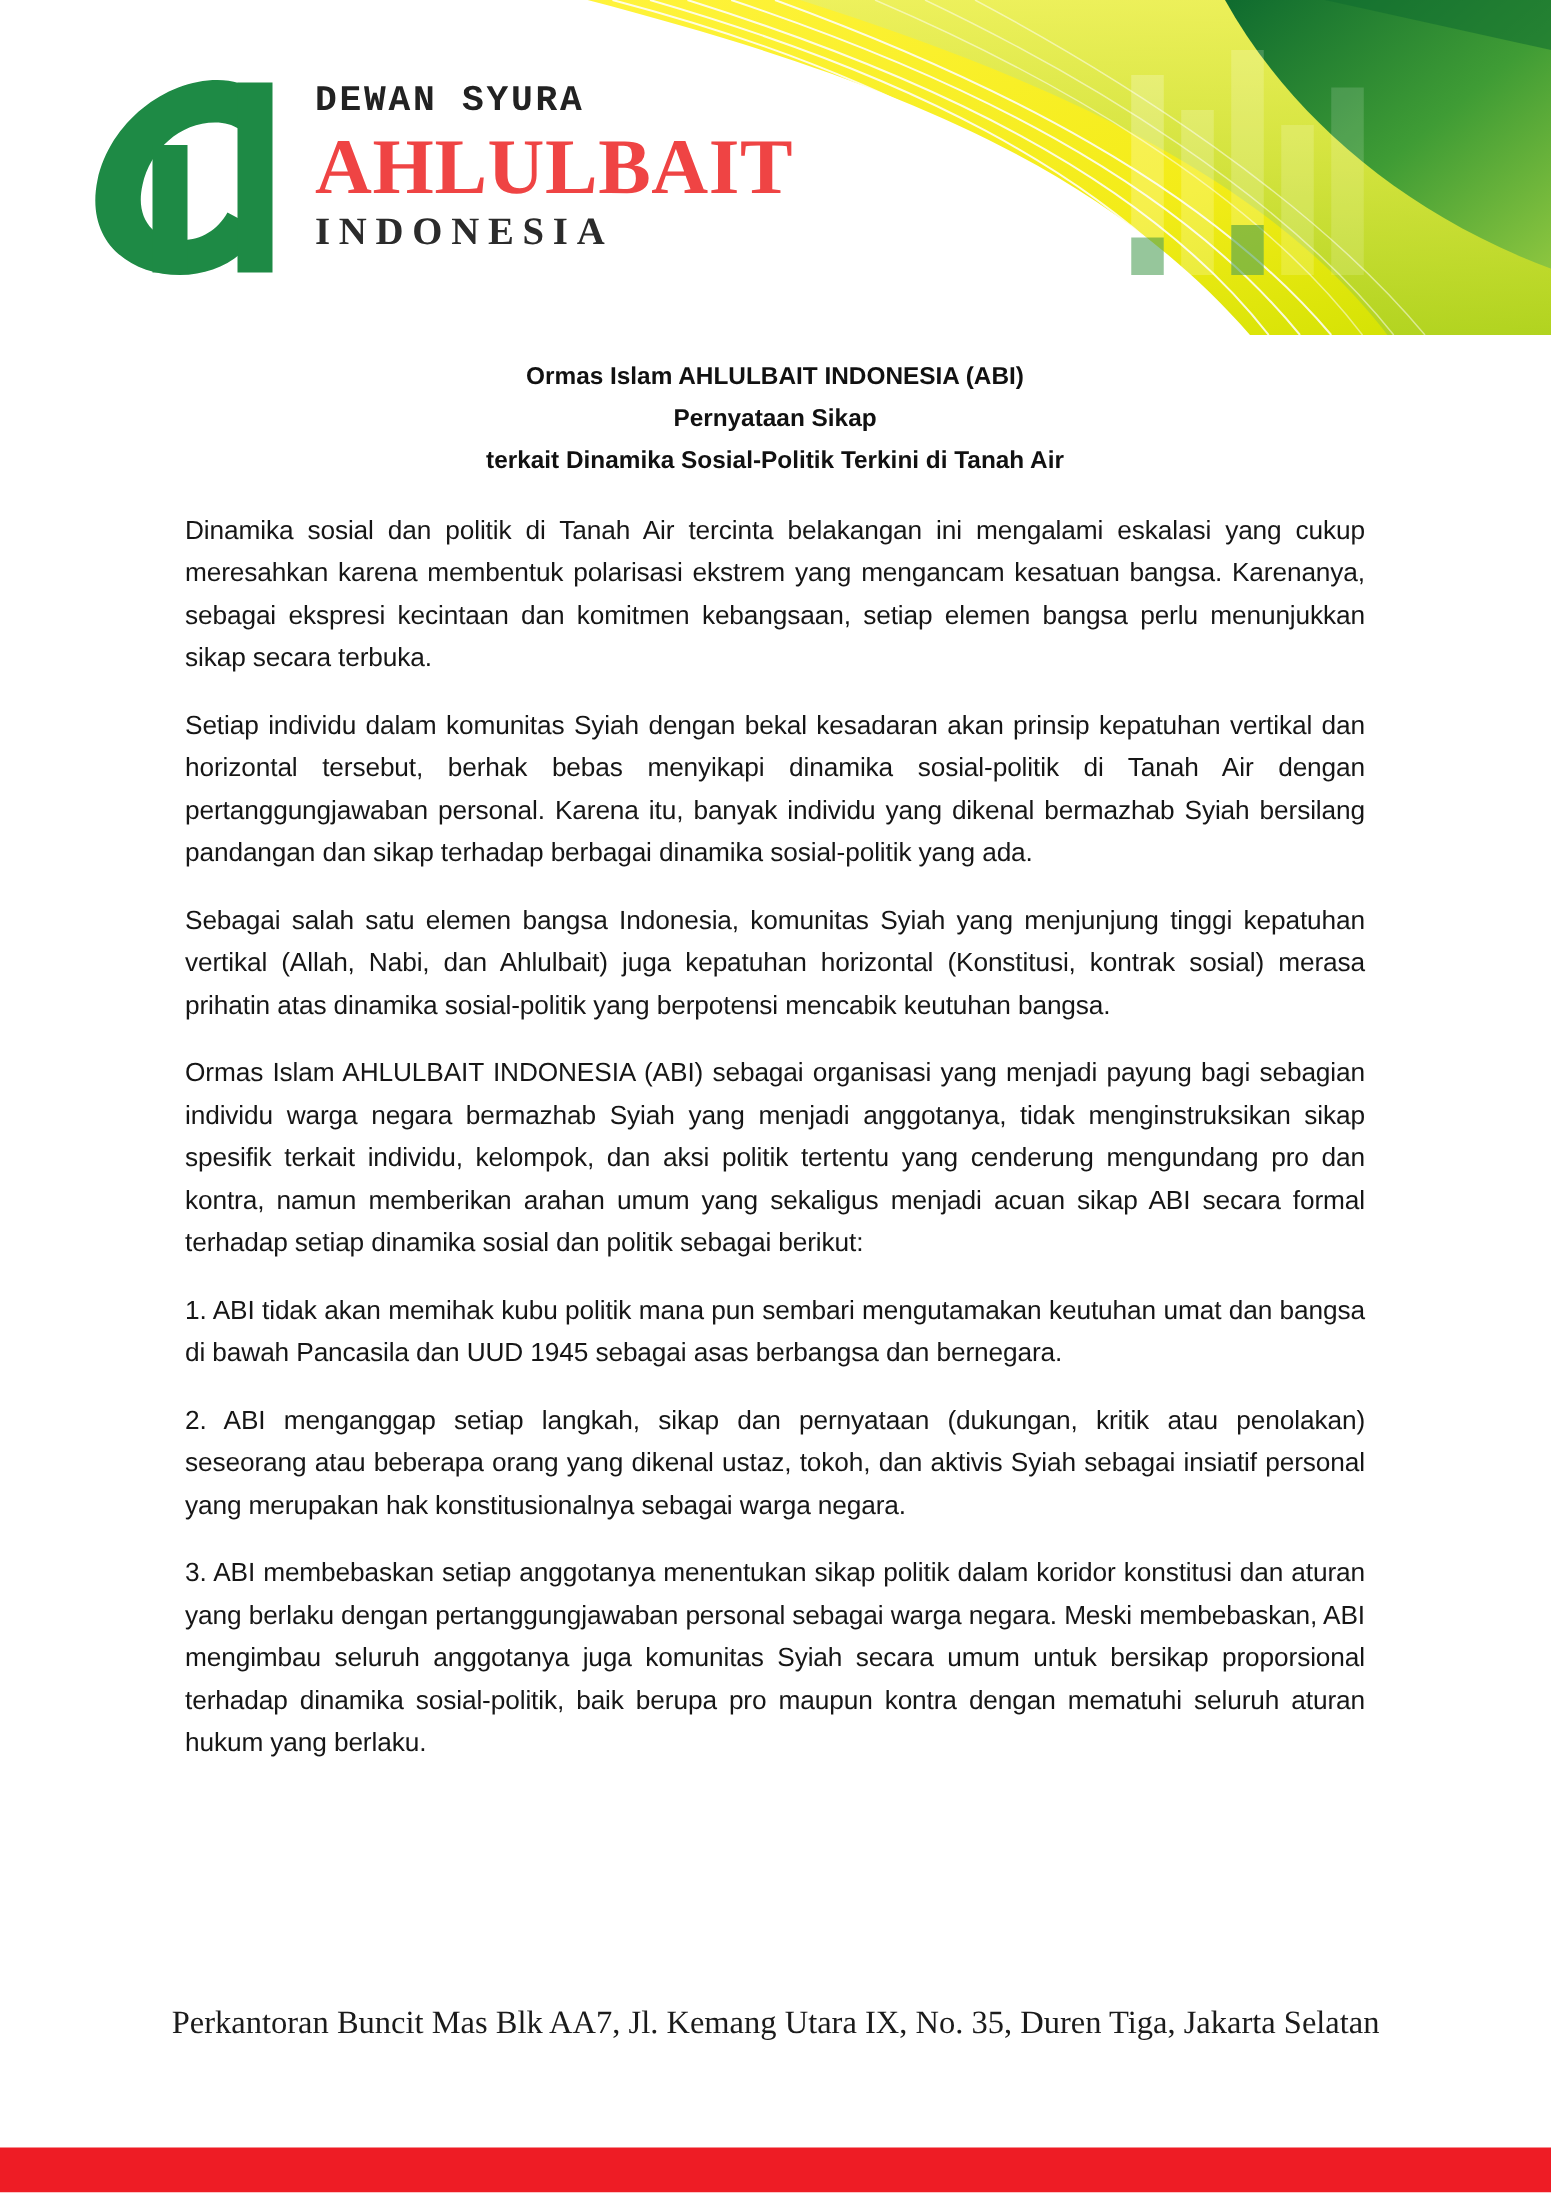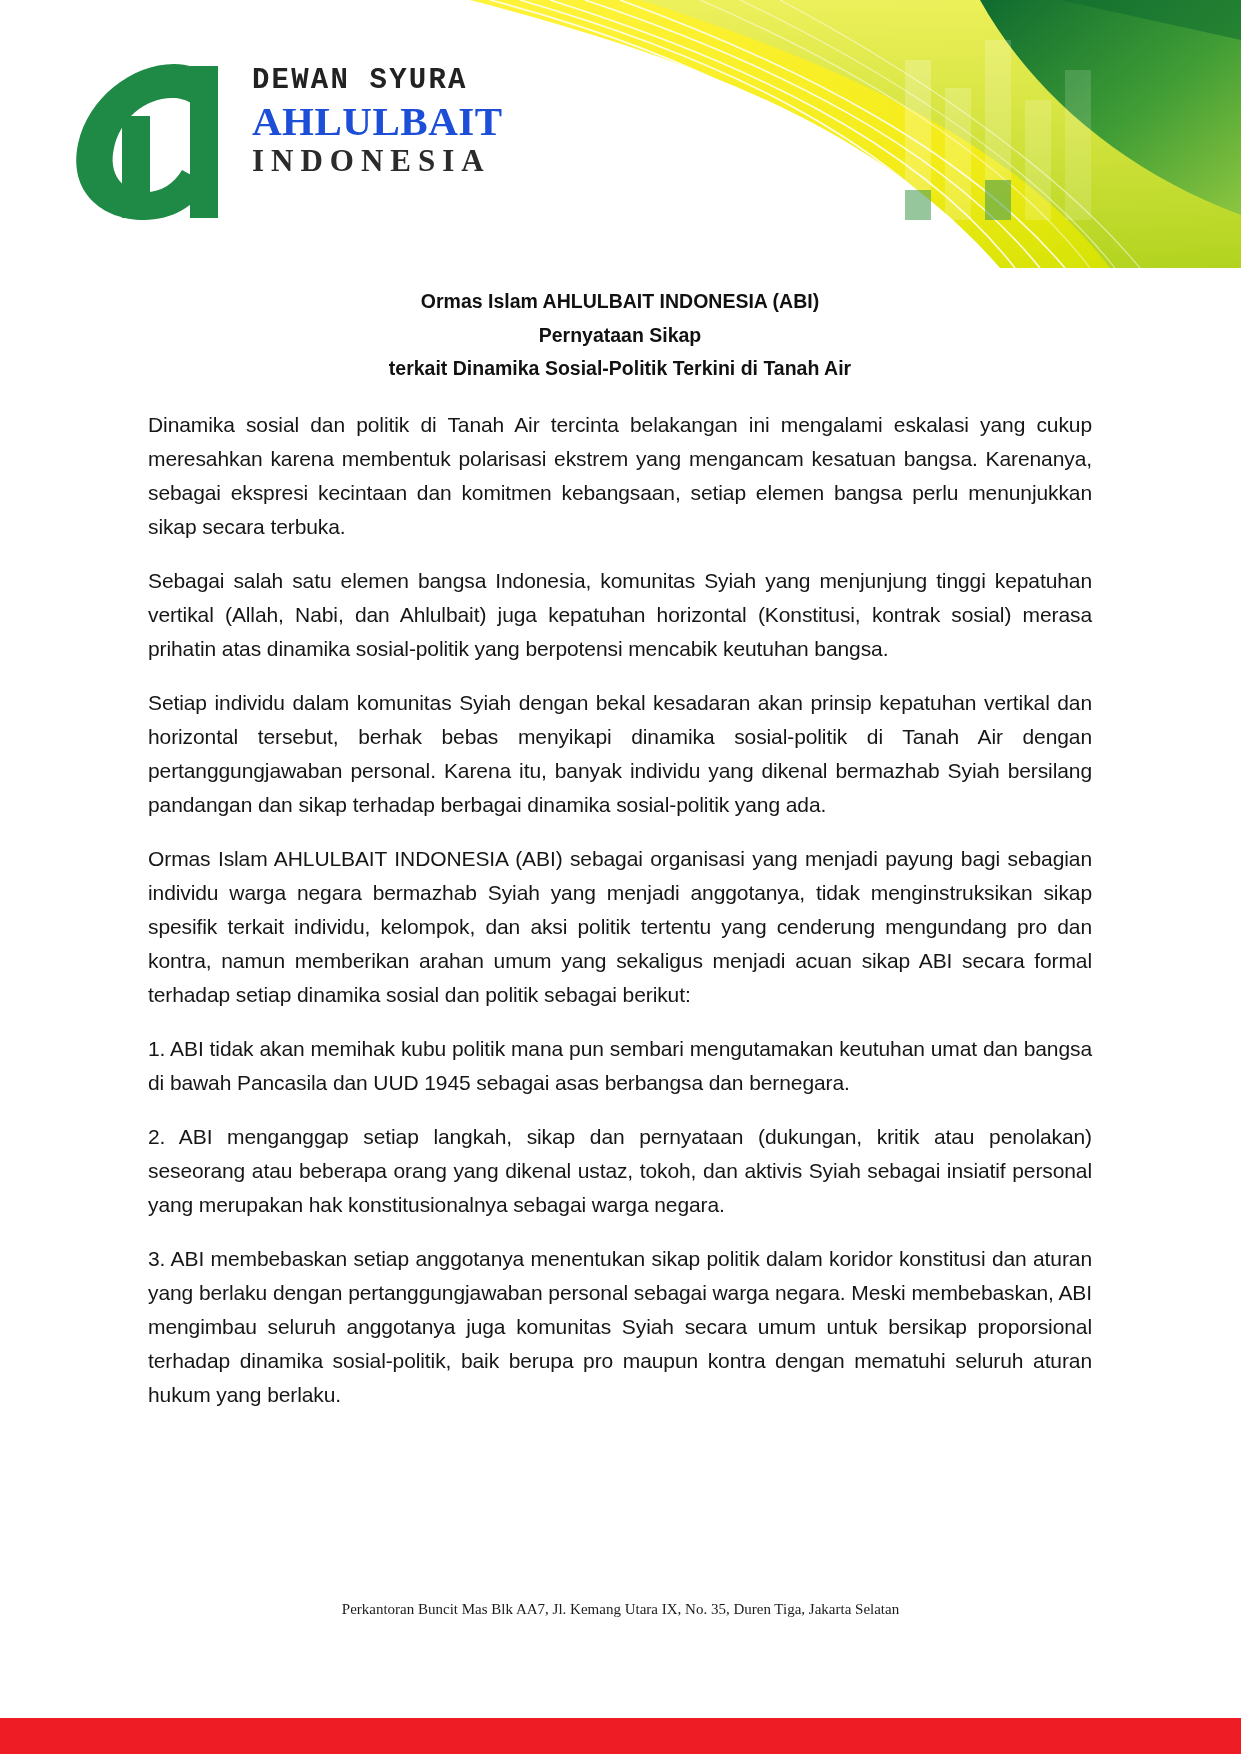--- a/index.html
+++ b/index.html
@@ -52,23 +52,23 @@
   .logo-dewan {
     font-family: Liberation Mono, monospace;
     font-size: 29px;
     letter-spacing: 2.2px;
     font-weight: bold;
     color: #222222;
     line-height: 1;
   }
   .logo-ahlulbait {
     font-family: "Liberation Serif", serif;
-    font-size: 41px;
-    font-weight: bold;
-    color: #1d4ed8;
+    font-size: 63px;
+    font-weight: bold;
+    color: #ef4444;
     letter-spacing: 0.5px;
     line-height: 1.08;
     margin-top: 4px;
   }
   .logo-indonesia {
     font-family: Liberation Serif, serif;
     font-size: 31px;
     font-weight: bold;
     color: #2b2b2b;
     letter-spacing: 7px;
@@ -105,21 +105,21 @@
   p.para.last { margin-bottom: 12px; }
 
   
   .footer-text {
     position: absolute;
     left: 0;
     top: 1598px;
     width: 1241px;
     text-align: center;
     font-family: "Liberation Serif", serif;
-    font-size: 15px;
+    font-size: 26px;
     line-height: 1.55;
     color: #1b1b1b;
   }
   .footer-bar {
     position: absolute;
     left: 0;
     bottom: 0;
     width: 1241px;
     height: 36px;
     background: #ee1c25;
@@ -218,22 +218,22 @@
 </div>
 
 <div class="doc-body">
   <div class="doc-title">
     <div>Ormas Islam AHLULBAIT INDONESIA (ABI)</div>
     <div>Pernyataan Sikap</div>
     <div>terkait Dinamika Sosial-Politik Terkini di Tanah Air</div>
   </div>
 
   <p class="para">Dinamika sosial dan politik di Tanah Air tercinta belakangan ini mengalami eskalasi yang cukup meresahkan karena membentuk polarisasi ekstrem yang mengancam kesatuan bangsa. Karenanya, sebagai ekspresi kecintaan dan komitmen kebangsaan, setiap elemen bangsa perlu menunjukkan sikap secara terbuka.</p>
+  <p class="para">Setiap individu dalam komunitas Syiah dengan bekal kesadaran akan prinsip kepatuhan vertikal dan horizontal tersebut, berhak bebas menyikapi dinamika sosial-politik di Tanah Air dengan pertanggungjawaban personal. Karena itu, banyak individu yang dikenal bermazhab Syiah bersilang pandangan dan sikap terhadap berbagai dinamika sosial-politik yang ada.</p>
   <p class="para">Sebagai salah satu elemen bangsa Indonesia, komunitas Syiah yang menjunjung tinggi kepatuhan vertikal (Allah, Nabi, dan Ahlulbait) juga kepatuhan horizontal (Konstitusi, kontrak sosial) merasa prihatin atas dinamika sosial-politik yang berpotensi mencabik keutuhan bangsa.</p>
-  <p class="para">Setiap individu dalam komunitas Syiah dengan bekal kesadaran akan prinsip kepatuhan vertikal dan horizontal tersebut, berhak bebas menyikapi dinamika sosial-politik di Tanah Air dengan pertanggungjawaban personal. Karena itu, banyak individu yang dikenal bermazhab Syiah bersilang pandangan dan sikap terhadap berbagai dinamika sosial-politik yang ada.</p>
   <p class="para">Ormas Islam AHLULBAIT INDONESIA (ABI) sebagai organisasi yang menjadi payung bagi sebagian individu warga negara bermazhab Syiah yang menjadi anggotanya, tidak menginstruksikan sikap spesifik terkait individu, kelompok, dan aksi politik tertentu yang cenderung mengundang pro dan kontra,  namun memberikan arahan umum yang sekaligus menjadi acuan sikap ABI secara formal terhadap setiap dinamika sosial dan politik sebagai berikut:</p>
   <p class="para">1. ABI tidak akan memihak kubu politik mana pun sembari mengutamakan keutuhan umat dan bangsa di bawah Pancasila dan UUD 1945 sebagai asas berbangsa dan bernegara.</p>
   <p class="para">2. ABI menganggap setiap langkah, sikap dan pernyataan (dukungan, kritik atau penolakan) seseorang atau beberapa orang yang dikenal ustaz, tokoh, dan aktivis Syiah sebagai insiatif personal yang merupakan hak konstitusionalnya sebagai warga negara.</p>
   <p class="para last">3. ABI membebaskan setiap anggotanya menentukan sikap politik dalam koridor konstitusi dan aturan yang berlaku dengan pertanggungjawaban personal sebagai warga negara. Meski membebaskan, ABI mengimbau seluruh anggotanya juga komunitas Syiah secara umum untuk bersikap proporsional terhadap dinamika sosial-politik, baik berupa pro maupun kontra dengan mematuhi seluruh aturan hukum yang berlaku.</p>
 </div>
 
 <div class="footer-text">
   <div>Perkantoran Buncit Mas Blk AA7, Jl. Kemang Utara IX, No. 35, Duren Tiga, Jakarta Selatan</div>
 </div>
 <div class="footer-bar-accent"></div>

